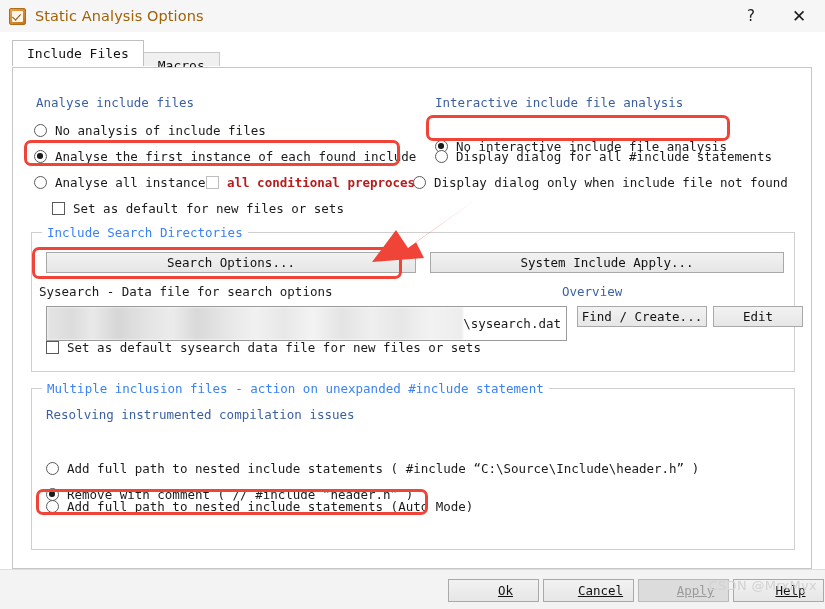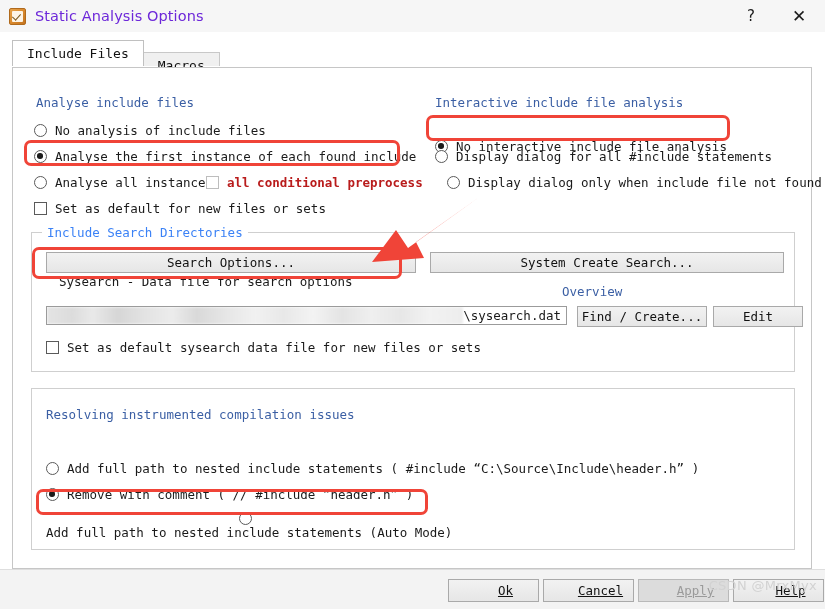--- a/index.html
+++ b/index.html
@@ -55,21 +55,21 @@
     width: 4px;
     height: 7px;
     border: solid #7a5a20;
     border-width: 0 1.6px 1.6px 0;
     transform: rotate(42deg);
   }
   .title-text {
     margin-left: 9px;
     font-family: "DejaVu Sans", "Liberation Sans", sans-serif;
     font-size: 14.5px;
-    color: #6d28d9;
+    color: #a16207;
     letter-spacing: .1px;
   }
   .tb-buttons {
     margin-left: auto;
     display: flex;
     height: 100%;
     align-items: center;
   }
   .tb-btn {
     width: 44px;
@@ -184,21 +184,21 @@
     height: 21px;
     line-height: 19px;
     text-align: center;
     font-size: 12.5px;
     color: #121212;
     font-family: "DejaVu Sans Mono", "Liberation Mono", monospace;
   }
   .btn.disabled { color: #9a9a9a; background: #dcdcdc; border-color: #b9b9b9;}
 
   .textfield {
-    height: 19px;
+    height: 35px;
     border: 1px solid #9b9b9b;
     background: #ffffff;
     box-sizing: border-box;
     display: flex;
     align-items: center;
     overflow: hidden;
     position: relative;
   }
   .blurpath {
     flex: 1 1 auto;
@@ -301,84 +301,85 @@
   <div class="row" style="position:absolute;left:21px;top:104px;">
     <span class="radio"></span>
     <span class="lbl">Analyse all instances</span>
   </div>
 
   <div class="row" style="position:absolute;left:193px;top:104px;">
     <span class="check dim"></span>
     <span class="lbl dim">all conditional preprocess</span>
   </div>
 
-  <div class="row" style="position:absolute;left:21px;top:130px;">
+  <div class="row" style="position:absolute;left:39px;top:130px;">
     <span class="check"></span>
     <span class="lbl">Set as default for new files or sets</span>
   </div>
 
   <div class="legend" style="position:absolute;left:422px;top:27px;">Interactive include file analysis</div>
 
   <div class="row" style="position:absolute;left:422px;top:52px;margin-top:16px;">
     <span class="radio sel"></span>
     <span class="lbl">No interactive include file analysis</span>
   </div>
 
   <div class="row" style="position:absolute;left:422px;top:78px;">
     <span class="radio"></span>
     <span class="lbl">Display dialog for all #include statements</span>
   </div>
 
-  <div class="row" style="position:absolute;left:434px;top:104px;justify-content:center;">
+  <div class="row" style="position:absolute;left:400px;top:104px;justify-content:center;">
     <span class="radio"></span>
     <span class="lbl">Display dialog only when include file not found</span>
   </div>
 
   <div class="group" style="left:18px;top:164px;width:764px;height:140px;">
     <div class="gtitle">Include Search Directories</div>
 
     <div class="btn" style="position:absolute;left:14px;top:19px;width:370px;">Search Options...</div>
 
-    <div class="btn" style="position:absolute;left:398px;top:19px;width:354px;">System Create Search...</div>
-
-    <div style="position:absolute;left:7px;top:41px;margin-left:20px;">Sysearch - Data file for search options</div>
+    <div class="btn" style="position:absolute;left:398px;top:19px;width:354px;">System Include Apply...</div>
+
+    <div style="position:absolute;left:7px;top:51px;">Sysearch - Data file for search options</div>
 
     <div class="legend" style="position:absolute;left:530px;top:51px;">Overview</div>
 
     <div class="textfield" style="position:absolute;left:14px;top:73px;width:521px;">
       <span class="blurpath"></span>
       <span class="pathtail">\sysearch.dat</span>
     </div>
 
     <div class="btn" style="position:absolute;left:545px;top:73px;width:130px;">Find / Create...</div>
 
     <div class="btn" style="position:absolute;left:681px;top:73px;width:90px;">Edit</div>
 
     <div class="row" style="position:absolute;left:14px;top:104px;">
       <span class="check"></span>
       <span class="lbl">Set as default sysearch data file for new files or sets</span>
     </div>
   </div>
 
   <div class="group" style="left:18px;top:320px;width:764px;height:162px;">
+    <div class="gtitle">Multiple inclusion files - action on unexpanded #include statement</div>
 
     <div class="legend" style="position:absolute;left:14px;top:18px;">Resolving instrumented compilation issues</div>
 
 
     <div class="row" style="position:absolute;left:14px;top:69px;">
       <span class="radio"></span>
       <span class="lbl">Add full path to nested include statements ( #include “C:\Source\Include\header.h” )</span>
     </div>
 
     <div class="row" style="position:absolute;left:14px;top:95px;">
       <span class="radio sel"></span>
       <span class="lbl">Remove with comment ( // #include “header.h” )</span>
     </div>
 
-    <div class="row" style="position:absolute;left:14px;top:123px;flex-direction:column;">
+    <div class="row" style="position:absolute;left:14px;top:107px;">
       <span class="radio"></span>
       <span class="lbl">Add full path to nested include statements (Auto Mode)</span>
     </div>
   </div>
 </div>
 
 <div class="hl" style="left:24px;top:140px;width:376px;height:26px;"></div>
 <div class="hl" style="left:426px;top:115px;width:304px;height:26px;"></div>
 <div class="hl" style="left:32px;top:247px;width:370px;height:32px;"></div>
 <div class="hl" style="left:36px;top:489px;width:392px;height:26px;"></div>

